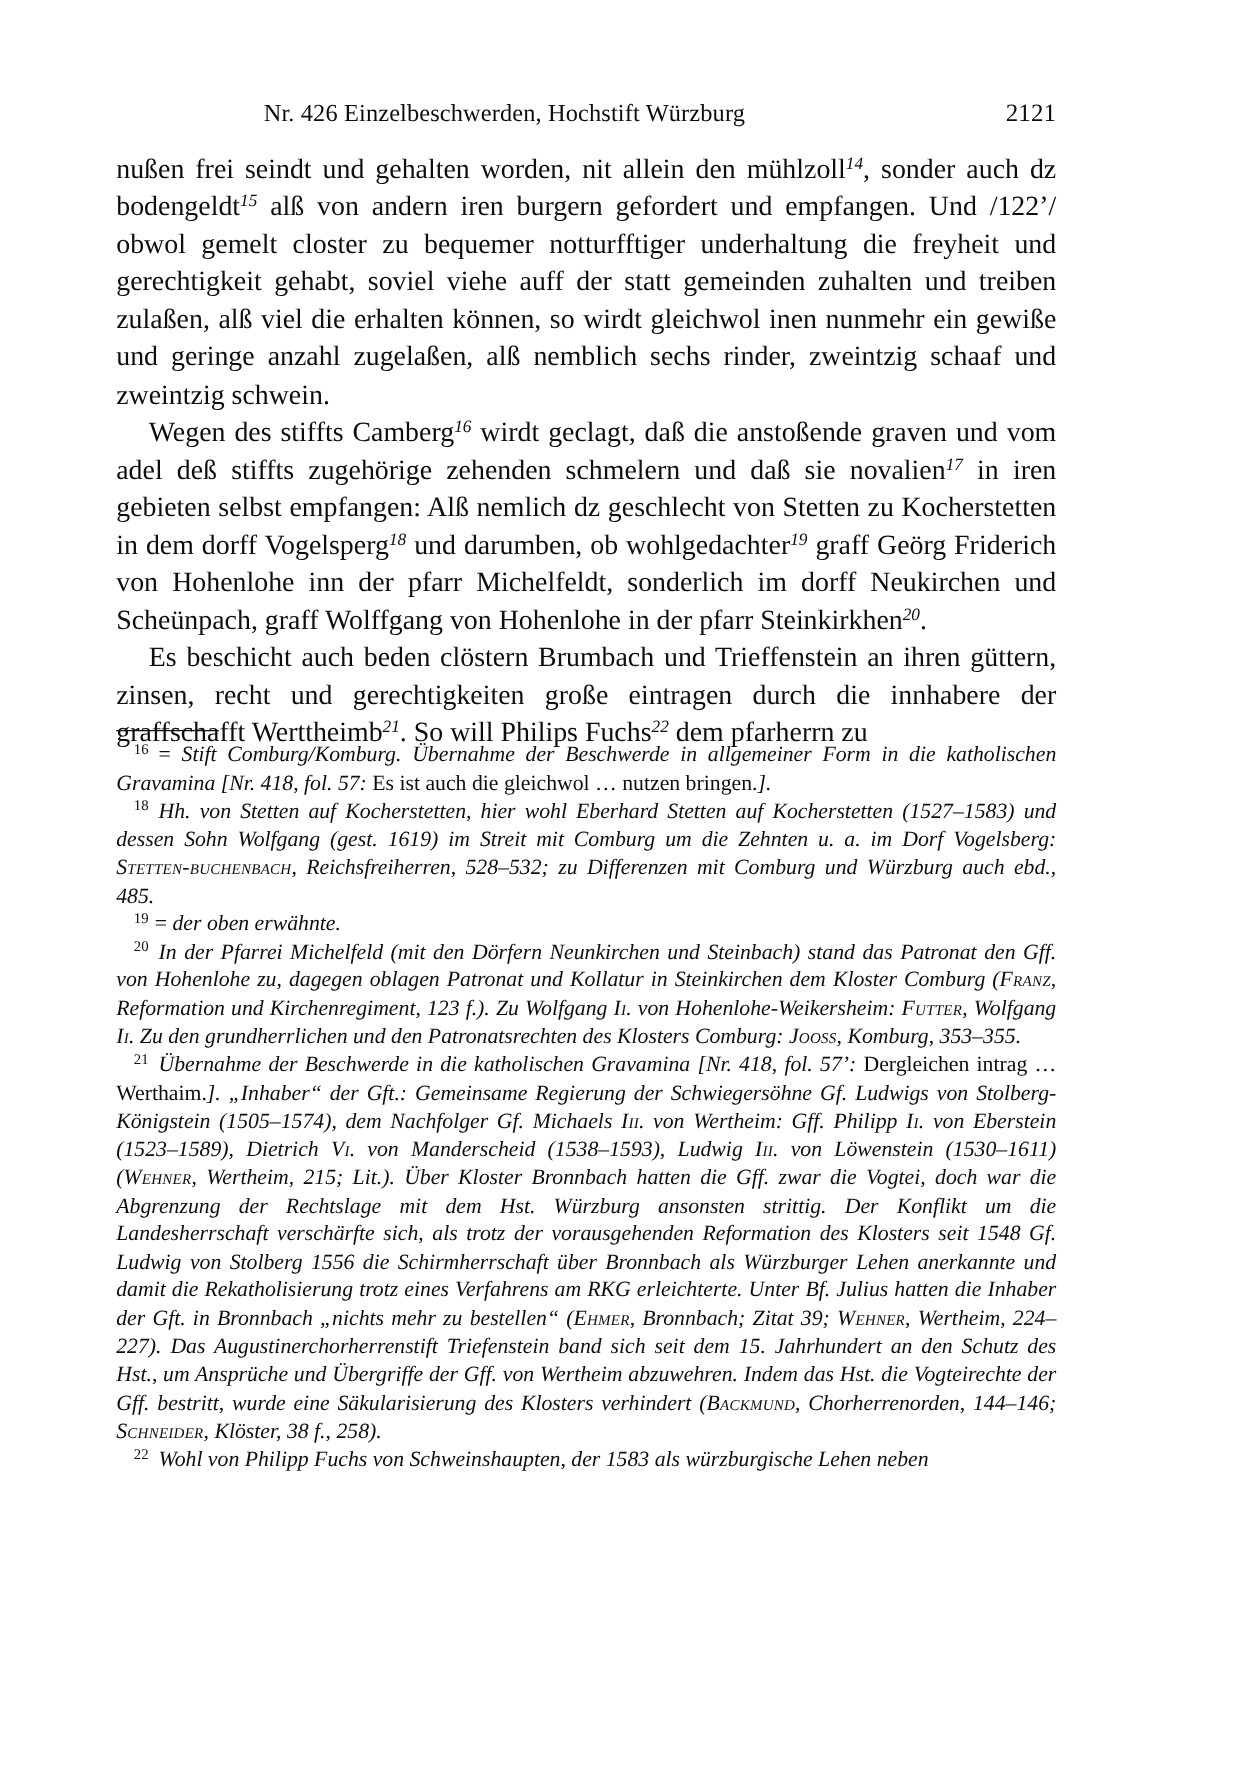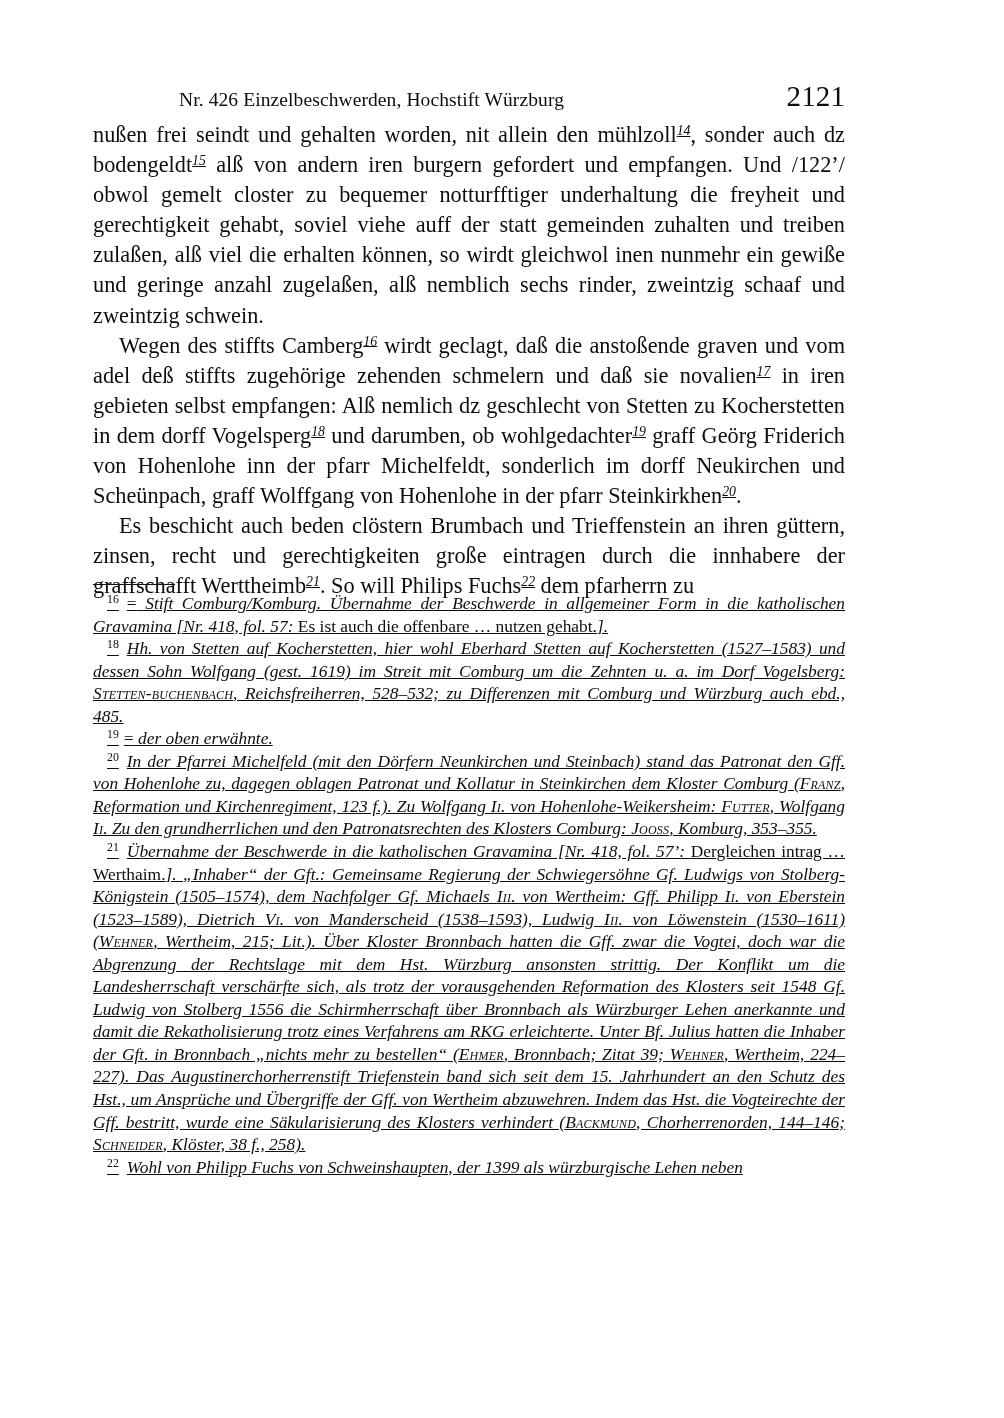--- a/index.html
+++ b/index.html
@@ -29,26 +29,26 @@
     left: 93px;
     top: 80px;
     width: 752px;
     display: flex;
     align-items: baseline;
     justify-content: space-between;
     font-size: 19.5px;
     letter-spacing: .1px;
   }
   .runhead-title {
-    margin-left: 86px;
+    margin-left: 118px;
     white-space: nowrap;
     font-family: Liberation Serif, serif;
   }
   .runhead-folio {
-    font-size: 29px;
+    font-size: 20px;
     white-space: nowrap;
     margin-left: 36px;
   }
 
   
   .body-col {
     position: absolute;
     left: 93px;
     top: 120px;
     width: 752px;
@@ -87,21 +87,20 @@
   }
   .fn {
     margin: 0;
     text-align: justify;
     text-justify: inter-word;
     font-size: 17.4px;
     line-height: 22.55px;
     font-style: italic;
     text-indent: 14px;
     hyphens: none;
-    text-decoration: underline;
   }
   .fn .num {
     font-style: normal;
     font-size: 0.68em;
     vertical-align: 0.52em;
     line-height: 0;
     padding-right: 8px;
   }
   .fn .num.tight { padding-right: 5px; }
   .rm { font-style: normal; }
@@ -133,22 +132,22 @@
     </p>
 
     <p class="para indent">
       <span>Es beschicht auch beden clöstern Brumbach und Trieffenstein an ihren güttern, zinsen, recht und gerechtigkeiten große eintragen durch die innhabere der graffschafft Werttheimb<sup class="fn">21</sup>. So will Philips Fuchs<sup class="fn">22</sup> dem pfarherrn zu</span>
     </p>
   </div>
 
   <div class="fn-block">
     <div class="fn-rule"></div>
     <div id="fn-list">
-        <p class="fn"><span class="num">16</span><span><span class="eq">=</span> Stift Comburg/Komburg. Übernahme der Beschwerde in allgemeiner Form in die katholischen Gravamina [Nr. 418, fol. 57: <span class="rm">Es ist auch die offenbare … nutzen gehabt.</span>].</span></p>
+        <p class="fn"><span class="num">16</span><span><span class="eq">=</span> Stift Comburg/Komburg. Übernahme der Beschwerde in allgemeiner Form in die katholischen Gravamina [Nr. 418, fol. 57: <span class="rm">Es ist auch die gleichwol … nutzen bringen.</span>].</span></p>
         <p class="fn"><span class="num">18</span><span>Hh. von Stetten auf Kocherstetten, hier wohl Eberhard Stetten auf Kocherstetten (1527–1583) und dessen Sohn Wolfgang (gest. 1619) im Streit mit Comburg um die Zehnten u. a. im Dorf Vogelsberg: <span class="sc">Stetten-buchenbach</span>, Reichsfreiherren, 528–532; zu Differenzen mit Comburg und Würzburg auch ebd., 485.</span></p>
         <p class="fn"><span class="num tight">19</span><span><span class="eq">=</span> der oben erwähnte.</span></p>
         <p class="fn"><span class="num">20</span><span>In der Pfarrei Michelfeld (mit den Dörfern Neunkirchen und Steinbach) stand das Patronat den Gff. von Hohenlohe zu, dagegen oblagen Patronat und Kollatur in Steinkirchen dem Kloster Comburg (<span class="sc">Franz</span>, Reformation und Kirchenregiment, 123 f.). Zu Wolfgang <span class="sc">Ii</span>. von Hohenlohe-Weikersheim: <span class="sc">Futter</span>, Wolfgang <span class="sc">Ii</span>. Zu den grundherrlichen und den Patronatsrechten des Klosters Comburg: <span class="sc">Jooss</span>, Komburg, 353–355.</span></p>
         <p class="fn"><span class="num">21</span><span>Übernahme der Beschwerde in die katholischen Gravamina [Nr. 418, fol. 57’: <span class="rm">Dergleichen intrag … Werthaim.</span>]. „Inhaber“ der Gft.: Gemeinsame Regierung der Schwiegersöhne Gf. Ludwigs von Stolberg-Königstein (1505–1574), dem Nachfolger Gf. Michaels <span class="sc">Iii</span>. von Wertheim: Gff. Philipp <span class="sc">Ii</span>. von Eberstein (1523–1589), Dietrich <span class="sc">Vi</span>. von Manderscheid (1538–1593), Ludwig <span class="sc">Iii</span>. von Löwenstein (1530–1611) (<span class="sc">Wehner</span>, Wertheim, 215; Lit.). Über Kloster Bronnbach hatten die Gff. zwar die Vogtei, doch war die Abgrenzung der Rechtslage mit dem Hst. Würzburg ansonsten strittig. Der Konflikt um die Landesherrschaft verschärfte sich, als trotz der vorausgehenden Reformation des Klosters seit 1548 Gf. Ludwig von Stolberg 1556 die Schirmherrschaft über Bronnbach als Würzburger Lehen anerkannte und damit die Rekatholisierung trotz eines Verfahrens am RKG erleichterte. Unter Bf. Julius hatten die Inhaber der Gft. in Bronnbach „nichts mehr zu bestellen“ (<span class="sc">Ehmer</span>, Bronnbach; Zitat 39; <span class="sc">Wehner</span>, Wertheim, 224–227). Das Augustinerchorherrenstift Triefenstein band sich seit dem 15. Jahrhundert an den Schutz des Hst., um Ansprüche und Übergriffe der Gff. von Wertheim abzuwehren. Indem das Hst. die Vogteirechte der Gff. bestritt, wurde eine Säkularisierung des Klosters verhindert (<span class="sc">Backmund</span>, Chorherrenorden, 144–146; <span class="sc">Schneider</span>, Klöster, 38 f., 258).</span></p>
-        <p class="fn"><span class="num">22</span><span>Wohl von Philipp Fuchs von Schweinshaupten, der 1399 als würzburgische Lehen neben</span></p>
+        <p class="fn"><span class="num">22</span><span>Wohl von Philipp Fuchs von Schweinshaupten, der 1583 als würzburgische Lehen neben</span></p>
       </div>
   </div>
 
 </div>
 
 </body></html>

